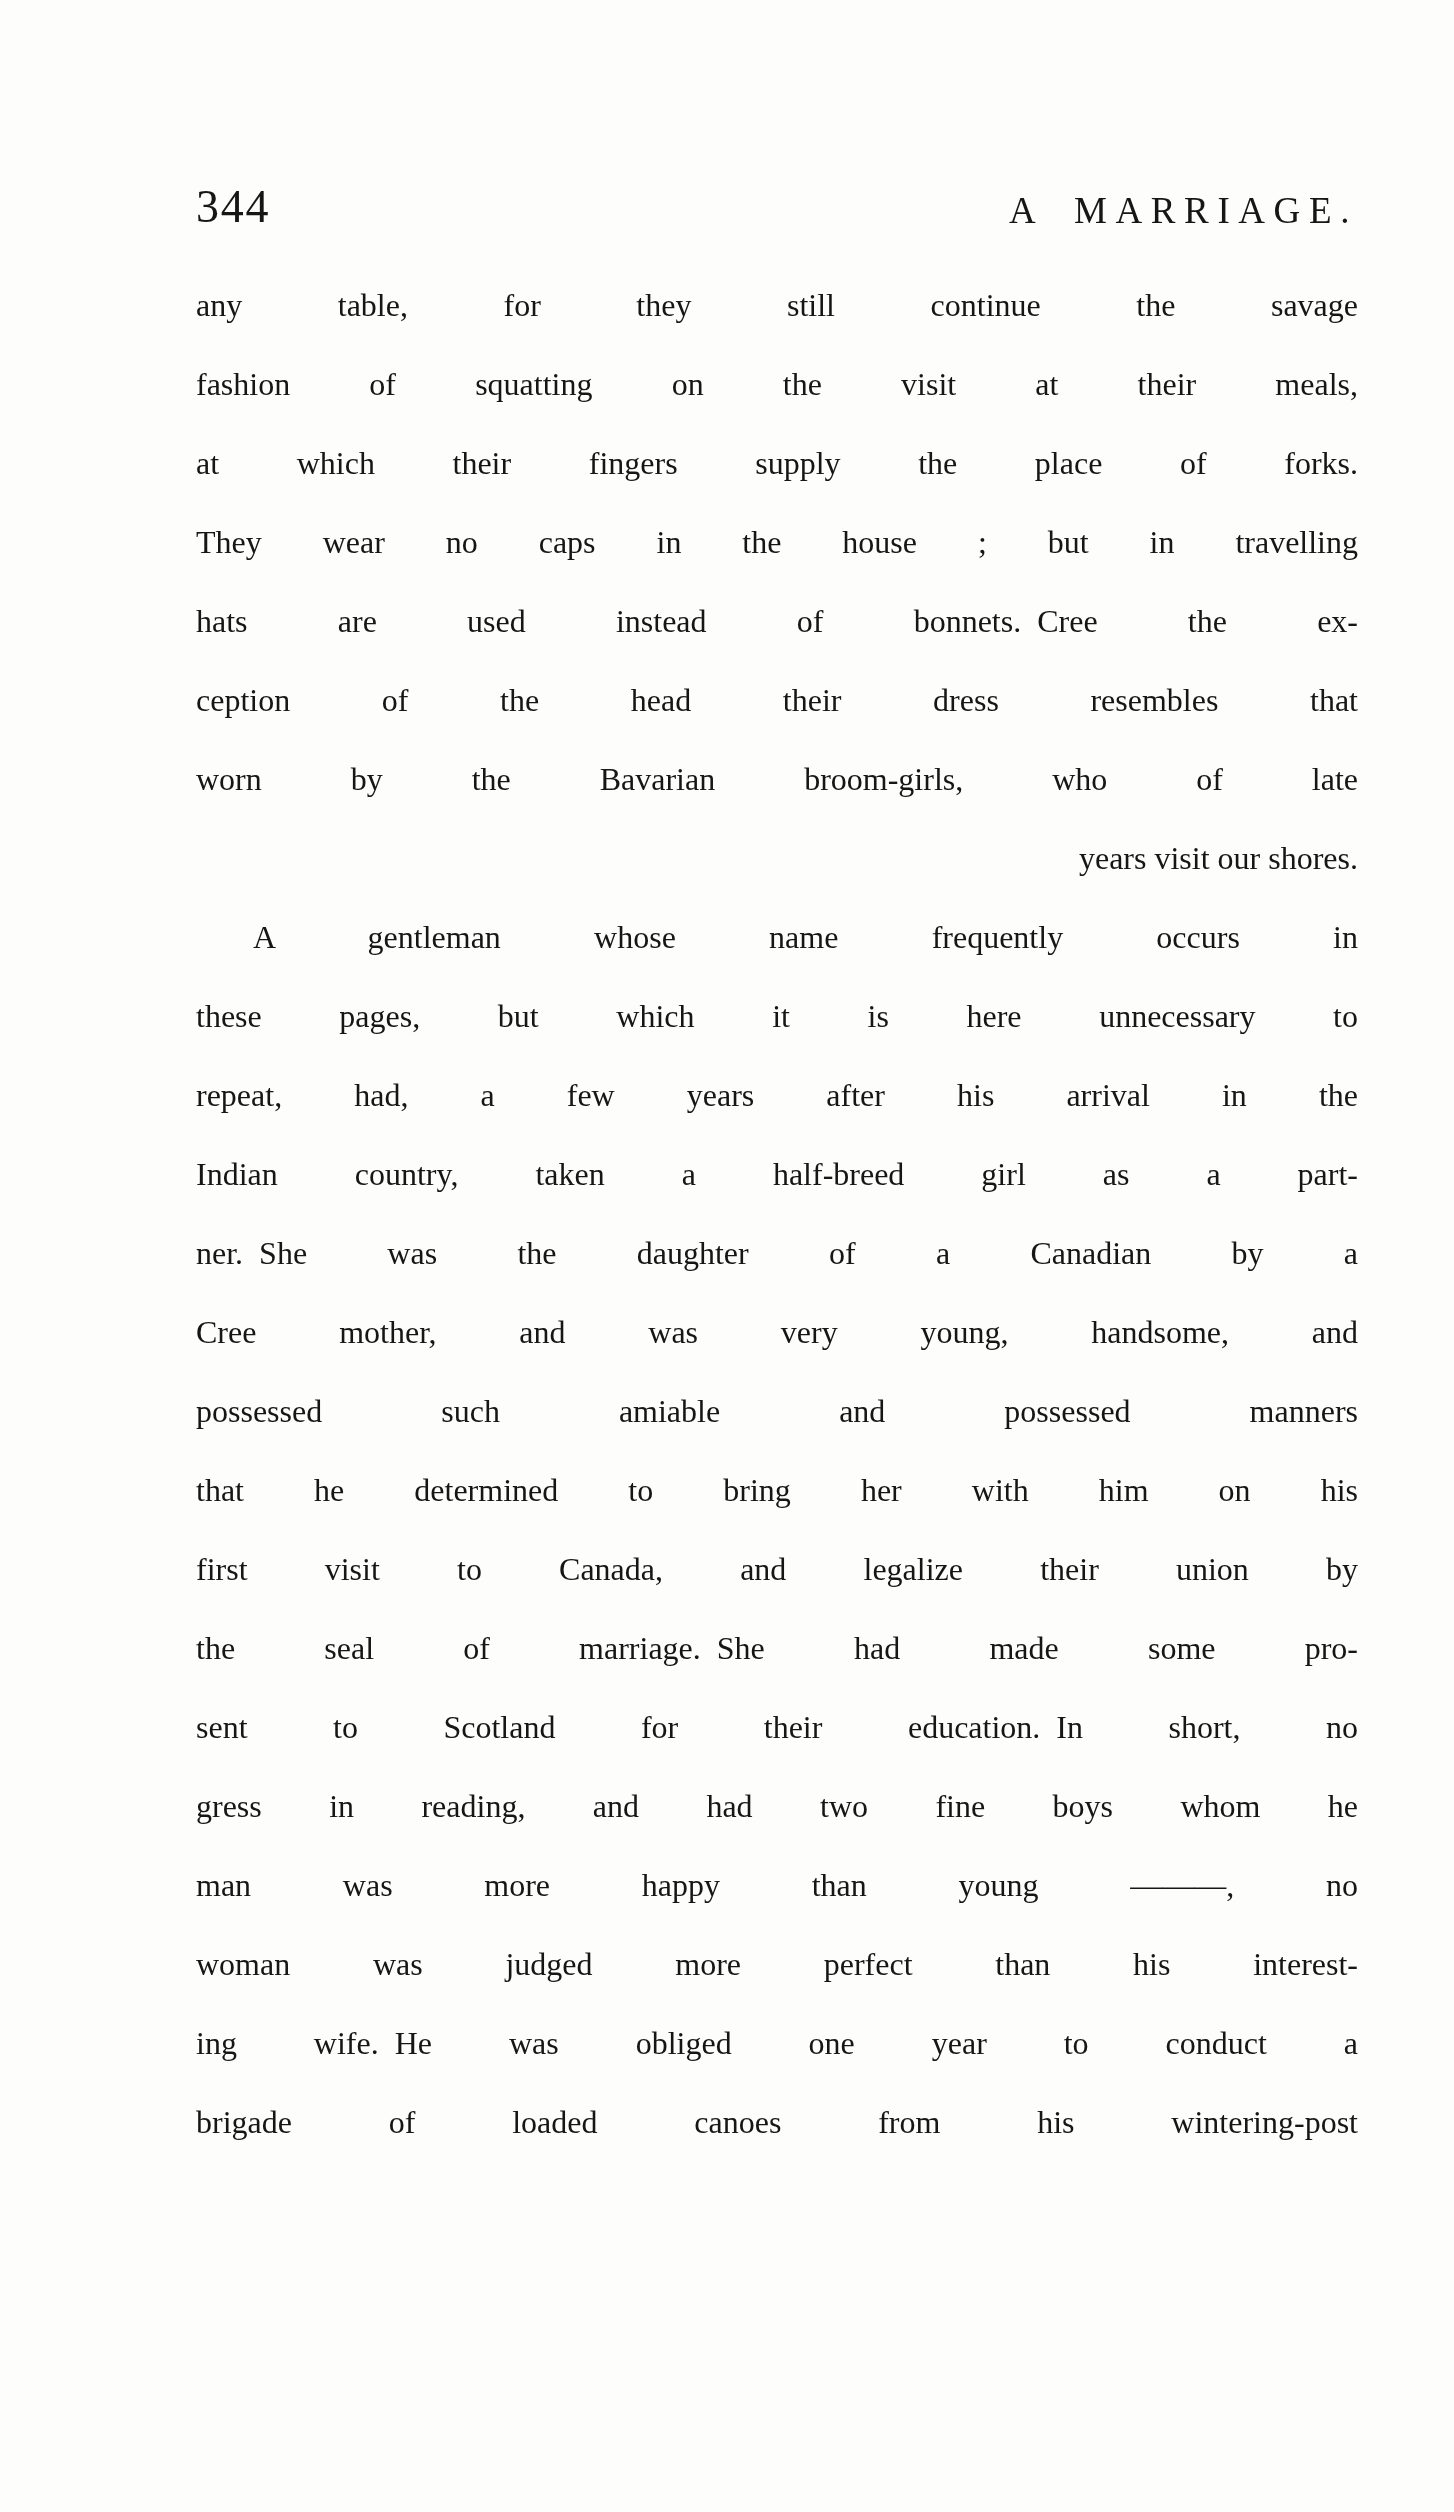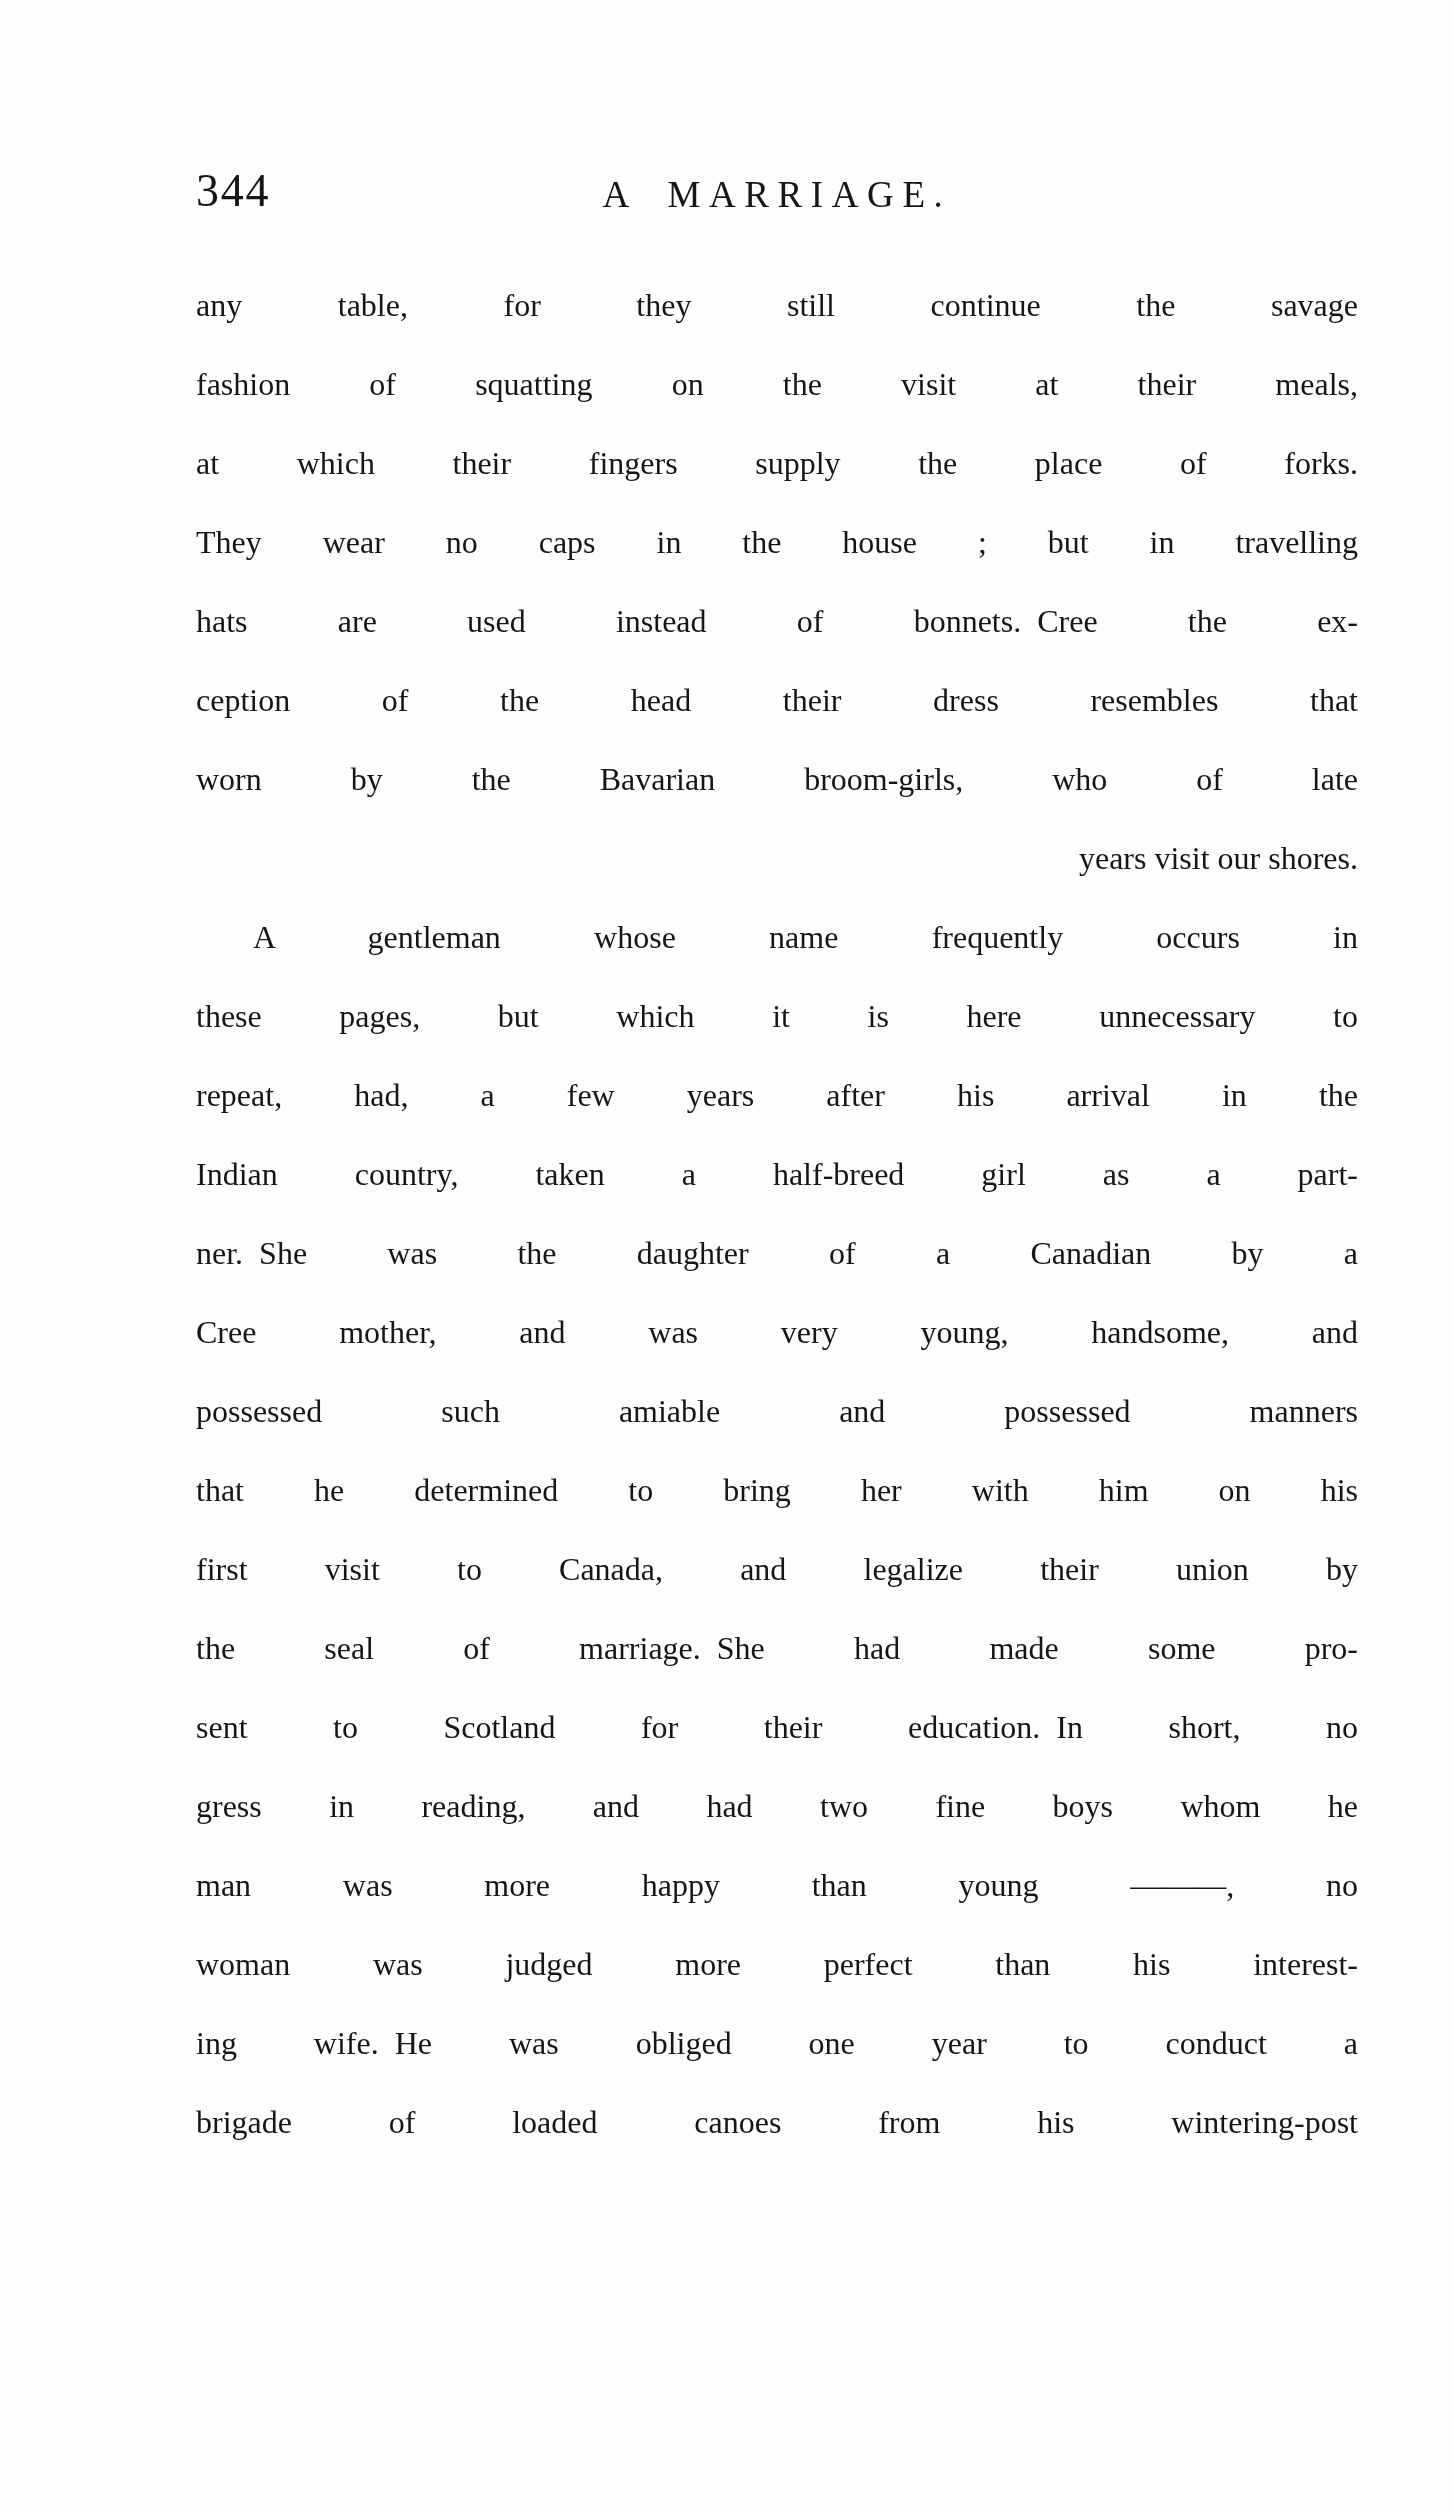--- a/index.html
+++ b/index.html
@@ -7,39 +7,39 @@
     width: 1454px;
     height: 2512px;
     background: #fdfdfc;
     position: relative;
     overflow: hidden;
     font-family: "Liberation Serif", "DejaVu Serif", serif;
     color: #161616;
   }
   .header {
     position: absolute;
-    top: 164px;
+    top: 180px;
     left: 196px;
     width: 1162px;
     height: 65px;
     text-decoration: underline;
   }
   .page-number {
     position: absolute;
     left: 0;
     top: 0;
     font-size: 46px;
     letter-spacing: 1.7px;
   }
   .running-title {
     position: absolute;
     left: 0;
     width: 100%;
     top: 8.6px;
-    text-align: center;
+    text-align: right;
     font-size: 37px;
     letter-spacing: 8.6px;
     word-spacing: 13.8px;
   }
   #text-block {
     position: absolute;
     top: 266px;
     left: 196px;
     width: 1162px;
     font-size: 32px;

